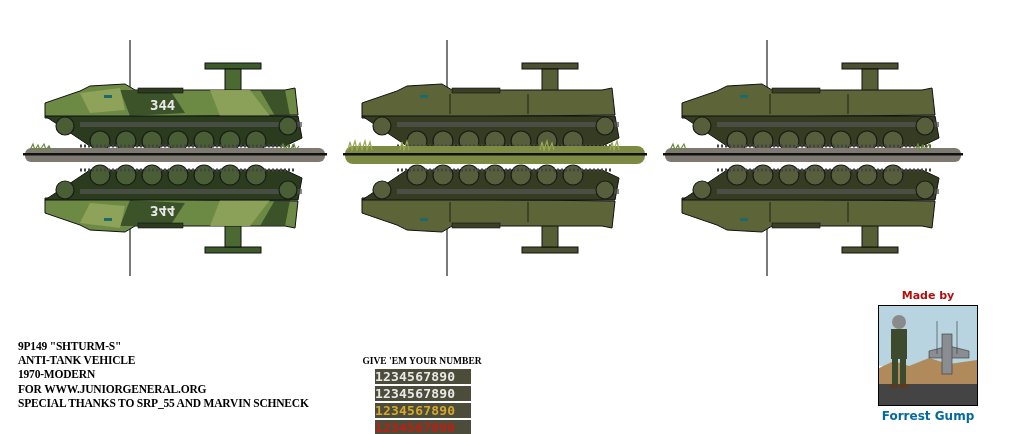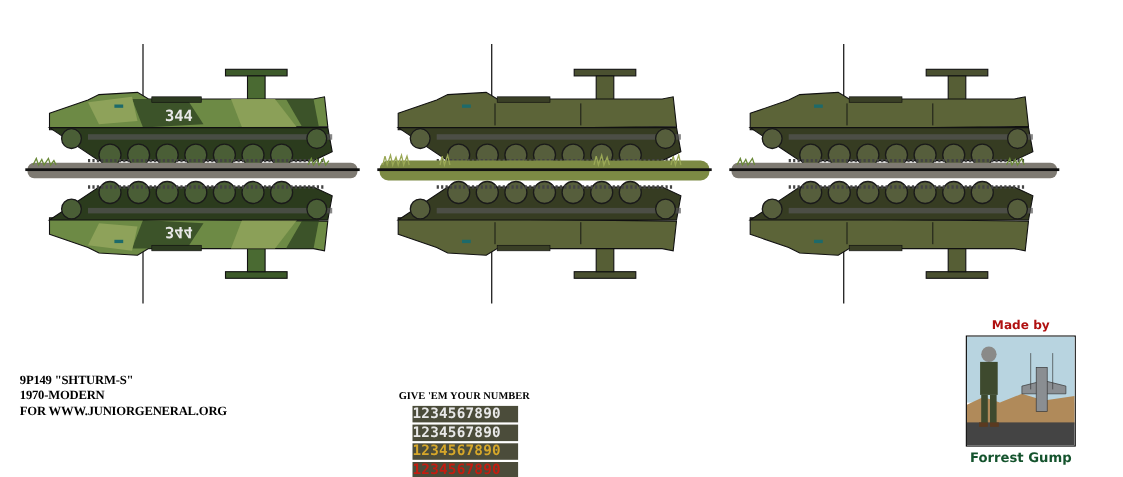--- a/index.html
+++ b/index.html
@@ -6,21 +6,21 @@
   body { width:1021px; height:434px; position:relative; overflow:hidden; font-family:"Liberation Serif", serif; }
   .vehicle-block { position:absolute; top:38px; width:320px; height:240px; }
   .vehicle-block svg { display:block; }
   .info { position:absolute; left:18px; top:339px; font-family:"Liberation Serif", serif; font-weight:bold; font-size:11.5px; line-height:14.2px; color:#000; letter-spacing:-0.2px; }
   .info div { white-space:nowrap; text-transform:uppercase; }
   .numbers { position:absolute; left:362px; top:335px; width:120px;margin-top:21px; }
   .numbers .title { font-family:"Liberation Serif", serif; font-weight:bold; font-size:9.5px; color:#000; text-align:center; width:120px; margin-bottom:3px; white-space:nowrap; }
   .num-strip { width:96px; height:15px; margin:0 0 2px 13px; background:#4b4c3a; font-family:"DejaVu Sans Mono", monospace; font-weight:bold; font-size:13px; line-height:15px; letter-spacing:0.2px; overflow:hidden; }
   .credit { position:absolute; left:878px; top:289px; width:100px; text-align:center; }
   .credit .made { font-family:"DejaVu Sans", sans-serif; font-weight:bold; font-size:11px; color:#b01010; margin-bottom:3px; }
-  .credit .author { font-family:"DejaVu Sans", sans-serif; font-weight:bold; font-size:12px; color:#14532d; margin-top:3px; }
+  .credit .author { font-family:"DejaVu Sans", sans-serif; font-weight:bold; font-size:12px; color:#0369a1; margin-top:3px; }
   .portrait { width:98px; height:99px; margin:0 auto; border:1px solid #000; }
 </style>
 </head>
 <body>
 
 <div class="vehicle-block" style="left:20px;">
   <svg width="320" height="240" viewBox="0 0 320 240">
     <defs>
       <g id="veh-camo">
         <line x1="110" y1="2" x2="110" y2="50" stroke="#222" stroke-width="1.2"></line>
@@ -99,22 +99,24 @@
     <use href="#veh-olive"></use>
     <rect x="5" y="110" width="296" height="14" rx="6" fill="#7e7a72"></rect>
     <rect x="3" y="115" width="300" height="2.5" fill="#111"></rect>
     <path d="M10,112 l3,-6 l2,6 l3,-5 l2,5 l4,-6 l2,6 M255,112 l3,-6 l2,6 l3,-5 l2,5 l4,-6 l2,6" stroke="#6b8a3a" stroke-width="1.2" fill="none"></path>
     <use href="#veh-olive" transform="translate(0,240) scale(1,-1)"></use>
   </svg>
 </div>
 
 <div class="info">
   <div>9P149 "SHTURM-S"</div>
+  <div>ANTI-TANK VEHICLE</div>
   <div>1970-MODERN</div>
   <div>FOR WWW.JUNIORGENERAL.ORG</div>
+  <div>SPECIAL THANKS TO SRP_55 AND MARVIN SCHNECK</div>
 </div>
 
 <div class="numbers">
   <div class="title">GIVE 'EM YOUR NUMBER</div>
   <div class="num-strip" style="color:#e8e8e8">1234567890</div>
   <div class="num-strip" style="color:#e8e8e8">1234567890</div>
   <div class="num-strip" style="color:#d6a72a">1234567890</div>
   <div class="num-strip" style="color:#c41c10">1234567890</div>
 </div>
 

